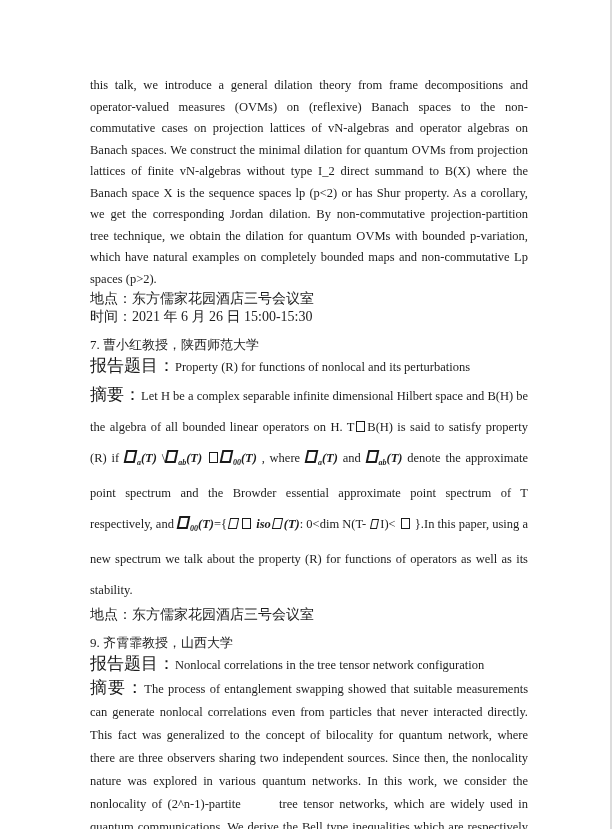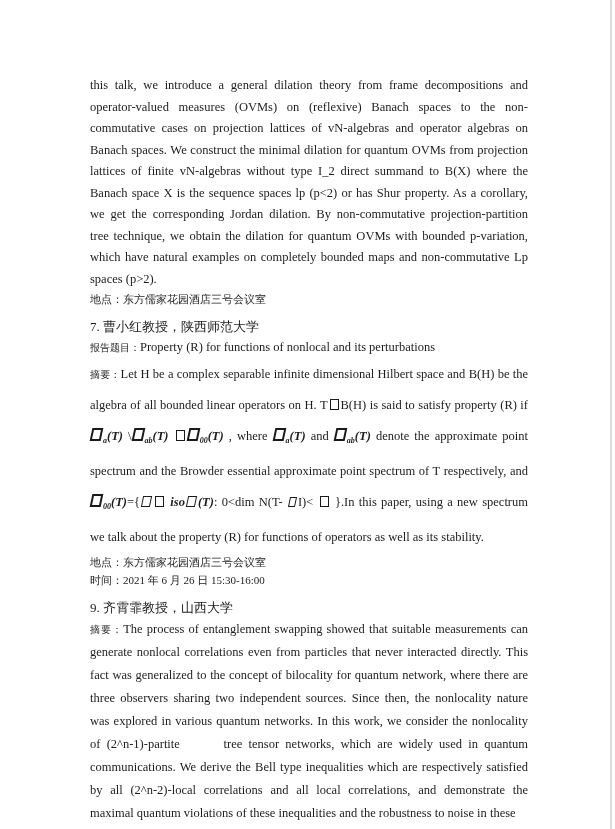--- a/index.html
+++ b/index.html
@@ -24,34 +24,34 @@
   }
   p { margin: 0; }
   .para {
     font-size: 12.5px;
     line-height: 21.5px;
     text-align: justify;
   }
   .p8 { line-height: 31px; }
   .p9 { line-height: 23px; }
   .meta-line {
-    font-size: 11px;
+    font-size: 14px;
     line-height: 18px;
     text-align: left;
   }
   .section { margin-top: 8px; }
   .sec-head {
     font-size: 13px;
     line-height: 21px;
   }
   .sec-title {
     font-size: 12.5px;
     line-height: 21.5px;
   }
-  .label { font-size: 10px; }
+  .label { font-size: 17px; }
   
   .mbx {
     display: inline-block;
     width: 7px; height: 9px;
     border: 1.4px solid #1a1a1a;
     margin: 0 2px;
     vertical-align: -1px;
   }
   .mbx.bxi { transform: skewX(-12deg); }
   .mbx.bold { border-width: 2px; margin: 0 1px; }
@@ -67,27 +67,28 @@
 </style>
 </head>
 <body>
 
 <div class="page-edge"></div>
 
 <div class="content">
 
   <p class="para">this talk, we introduce a general dilation theory from frame decompositions and operator-valued measures (OVMs) on (reflexive) Banach spaces to the non-commutative cases on projection lattices of vN-algebras and operator algebras on Banach spaces. We construct the minimal dilation for quantum OVMs from projection lattices of finite vN-algebras without type I_2 direct summand to B(X) where the Banach space X is the sequence spaces lp (p&lt;2) or has Shur property. As a corollary, we get the corresponding Jordan dilation. By non-commutative projection-partition tree technique, we obtain the dilation for quantum OVMs with bounded p-variation, which have natural examples on completely bounded maps and non-commutative Lp spaces (p&gt;2).</p>
   <p class="meta-line">地点：东方儒家花园酒店三号会议室</p>
+  <p class="meta-line">时间：2021 年 6 月 26 日 15:00-15:30</p>
 
   <div class="section">
     <p class="sec-head">7. 曹小红教授，陕西师范大学</p>
     <p class="sec-title"><span class="label">报告题目：</span><span>Property (R) for functions of nonlocal and its perturbations</span></p>
     <p class="para p8"><span class="label">摘要：</span><span><span>Let H be a complex separable infinite dimensional Hilbert space and B(H) be the algebra of all bounded linear operators on H. T</span><span class="mbx "></span><span>B(H) is said to satisfy property (R) if </span><span class="sig"><span class="mbx bxi bold"></span><sub>a</sub></span><span class="s-bi">(T)</span><span> \</span><span class="sig"><span class="mbx bxi bold"></span><sub>ab</sub></span><span class="s-bi">(T)</span><span> </span><span class="mbx "></span><span class="sig"><span class="mbx bxi bold"></span><sub>00</sub></span><span class="s-bi">(T)</span><span> , where </span><span class="sig"><span class="mbx bxi bold"></span><sub>a</sub></span><span class="s-bi">(T)</span><span> and </span><span class="sig"><span class="mbx bxi bold"></span><sub>ab</sub></span><span class="s-bi">(T)</span><span> denote the approximate point spectrum and the Browder essential approximate point spectrum of T respectively, and </span><span class="sig"><span class="mbx bxi bold"></span><sub>00</sub></span><span class="s-bi">(T)</span><span>={</span><span class="mbx bxi"></span><span class="mbx "></span><span class="s-bi"> iso</span><span class="mbx bxi"></span><span class="s-bi">(T)</span><span>:  0&lt;dim N(T- </span><span class="mbx bxs"></span><span>I)&lt; </span><span class="mbx "></span><span> }.In this paper, using a new spectrum we talk about the property (R) for functions of operators as well as its stability.</span></span></p>
     <p class="meta-line">地点：东方儒家花园酒店三号会议室</p>
-    <p class="meta-line">时间：2021 年 6 月 26 日 15:30-16:00</p>
   </div>
 
   <div class="section">
     <p class="sec-head">9. 齐霄霏教授，山西大学</p>
+    <p class="sec-title"><span class="label">报告题目：</span><span>Nonlocal correlations in the tree tensor network configuration</span></p>
     <p class="para p9"><span class="label">摘要：</span><span>The process of entanglement swapping showed that suitable measurements can generate nonlocal correlations even from particles that never interacted directly. This fact was generalized to the concept of bilocality for quantum network, where there are three observers sharing two independent sources. Since then, the nonlocality nature was explored in various quantum networks. In this work, we consider the nonlocality of (2^n-1)-partite&nbsp;&nbsp;&nbsp;&nbsp;&nbsp;&nbsp; tree tensor networks, which are widely used in quantum communications. We derive the Bell type inequalities which are respectively satisfied by all (2^n-2)-local correlations and all local correlations, and demonstrate the maximal quantum violations of these inequalities and the robustness to noise in these</span></p>
   </div>
 
 </div>
 
 </body></html>

